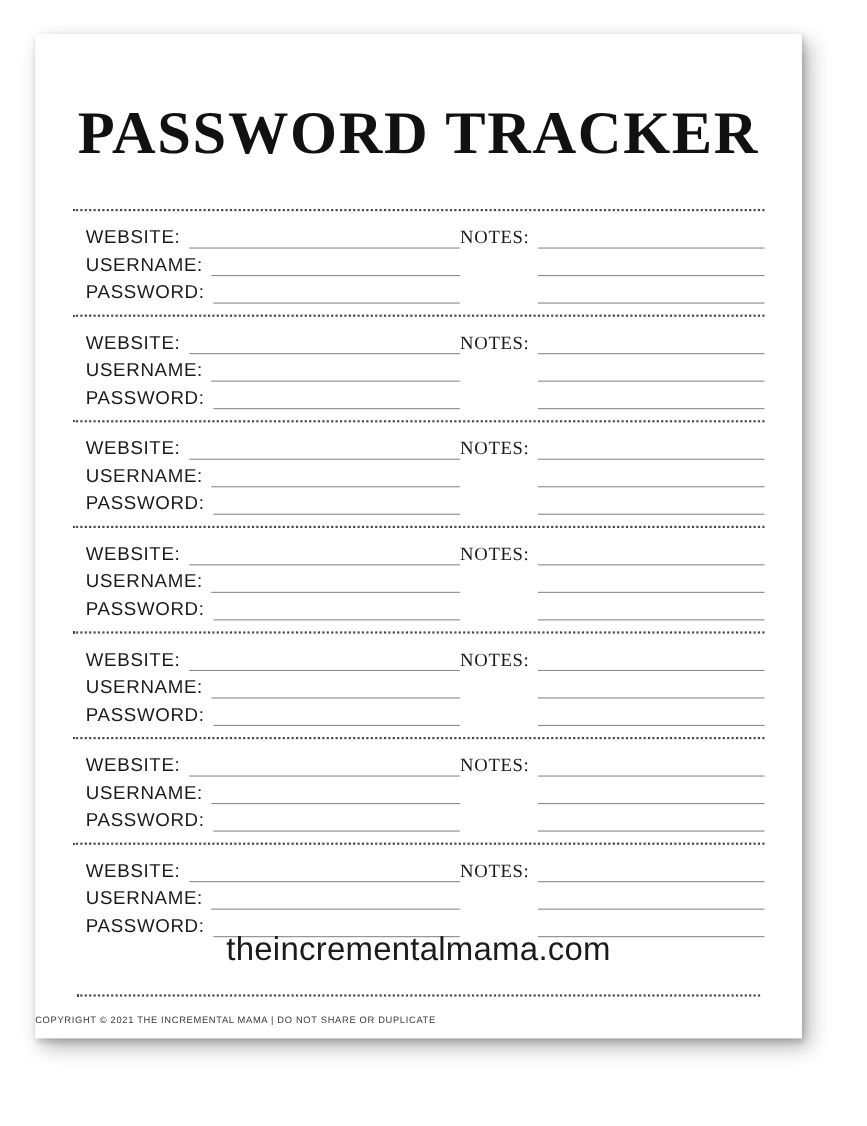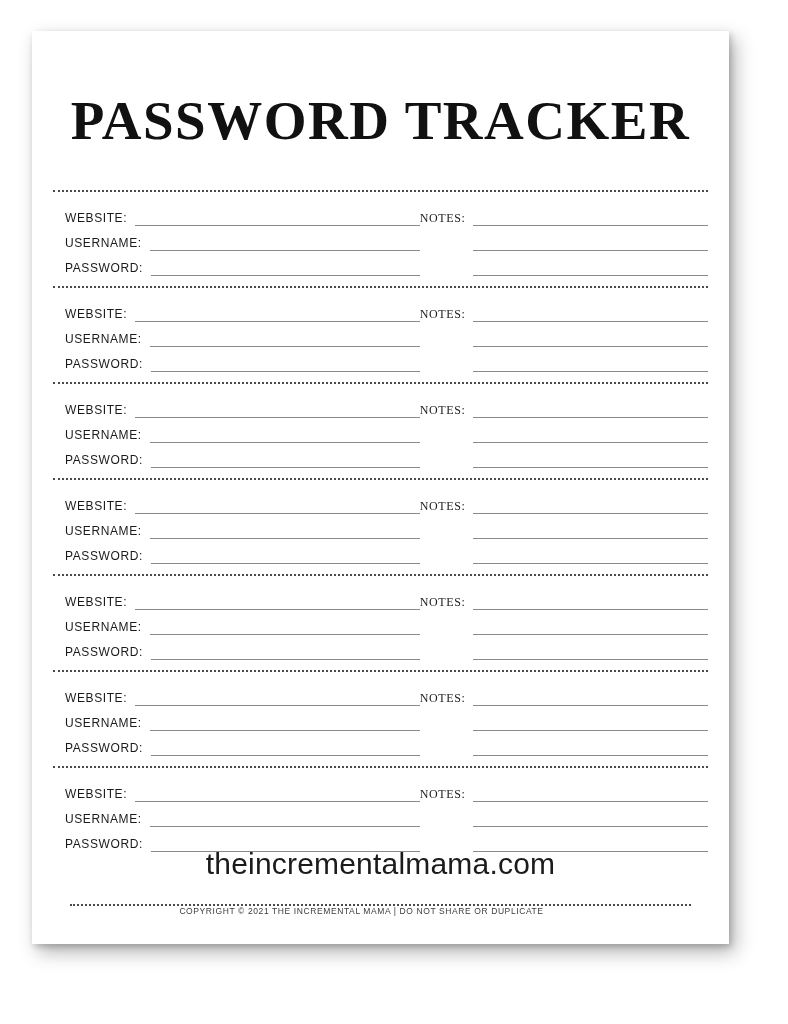--- a/index.html
+++ b/index.html
@@ -25,21 +25,21 @@
     height: 913px;
     background: #ffffff;
     box-shadow: 6px 8px 18px rgba(0,0,0,0.30), 2px 3px 6px rgba(0,0,0,0.18);
   }
   .sheet-inner {
     position: absolute;
     left: 0;
     top: 0;
     right: 0;
     bottom: 0;
-    padding: 0 21px;
+    padding: 0 34px;
     box-sizing: border-box;
   }
   .title {
     text-align: center;
     font-family: "Liberation Serif", serif;
     font-weight: bold;
     font-size: 55px;
     letter-spacing: 1.5px;
     color: #111111;
     margin: 0;
@@ -76,21 +76,21 @@
     width: 44%;
     box-sizing: border-box;
     font-family: Liberation Serif, serif;
   }
   .field {
     display: flex;
     align-items: flex-end;
     height: 25px;
   }
   .flabel {
-    font-size: 12px;
+    font-size: 17px;
     letter-spacing: 0.6px;
     color: #1a1a1a;
     white-space: nowrap;
     line-height: 1;
     padding-bottom: 2px;
     margin-top: 24px;
   }
   .fline {
     flex: 1 1 auto;
     border-bottom: 1px solid #8a8a8a;
@@ -100,22 +100,22 @@
   .col-right .flabel {
     min-width: 0;
   }
   .col-right .field.blank .flabel {
     visibility: hidden;
   }
   .footer {
     position: absolute;
     left: 0;
     right: 0;
-    bottom: 28px;
-    text-align: center;
+    bottom: 12px;
+    text-align: left;
     padding-right: 38px;
     box-sizing: border-box;
     font-size: 8.5px;
     letter-spacing: 0.6px;
     color: #3a3a3a;
   }
   .footer-rule {
     position: absolute;
     left: 38px;
     right: 38px;

